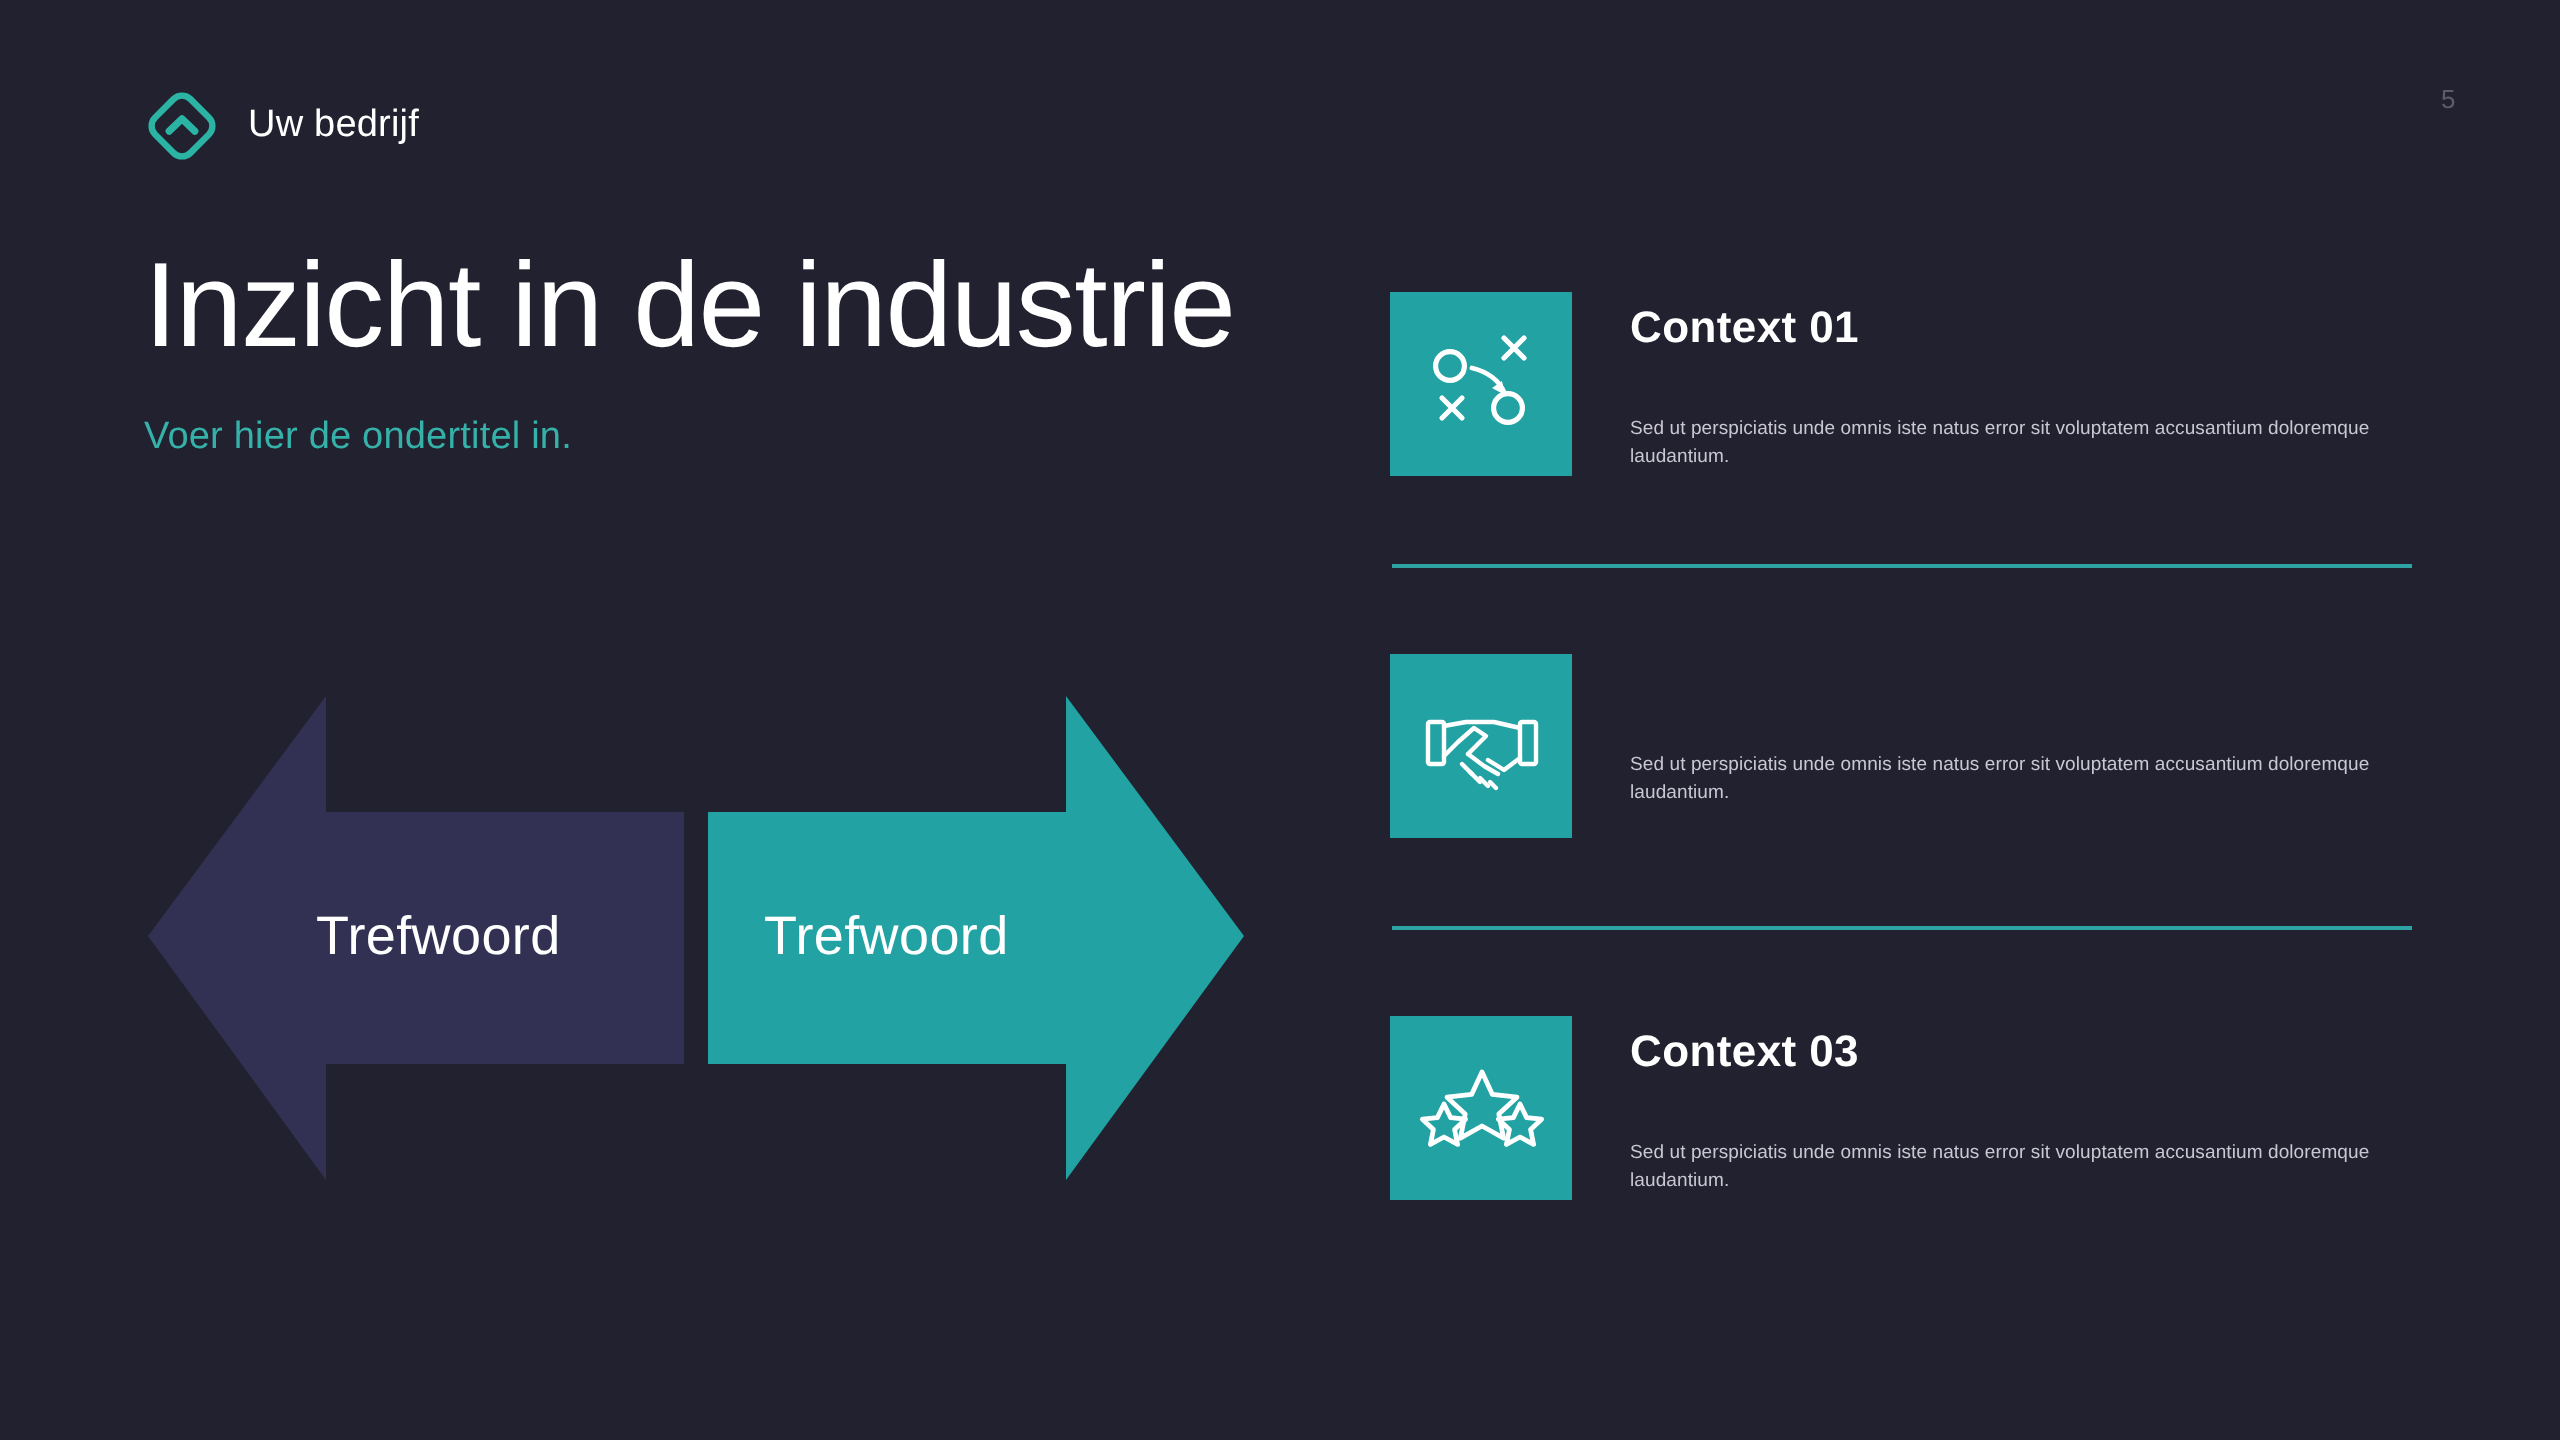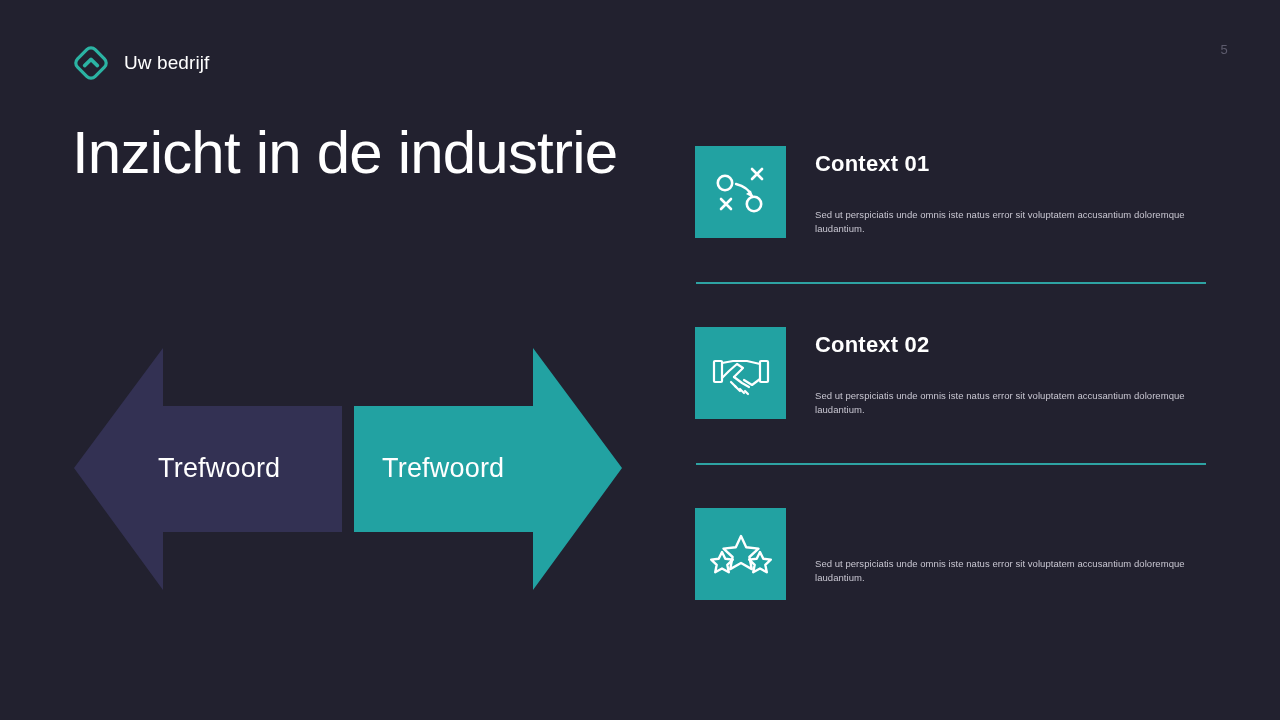--- a/index.html
+++ b/index.html
@@ -147,20 +147,21 @@
         <path d="M12.6 21.6 L19 15.4 L25.4 21.6" fill="none" stroke="#2bb3a3" stroke-width="3.6" stroke-linecap="round" stroke-linejoin="round"></path>
       </svg>
     </span>
     <span class="brand-name">Uw bedrijf</span>
   </div>
 
   <div class="page-number">5</div>
 
   <div class="left-col">
     <h1 class="slide-title">Inzicht in de industrie</h1>
+    <p class="slide-subtitle">Voer hier de ondertitel in.</p>
   </div>
 
   <div class="arrows">
     <svg class="arrow-svg" width="560" height="260" viewBox="0 0 560 260" aria-hidden="true">
 
       <polygon points="4,128 93,8 93,66 272,66 272,192 93,192 93,250" fill="#333153"></polygon>
 
       <polygon points="552,128 463,8 463,66 284,66 284,192 463,192 463,250" fill="#22a2a2"></polygon>
     </svg>
     <span class="arrow-label left">Trefwoord</span>
@@ -199,36 +200,36 @@
             <path d="M13 37 L20 30 L28 23 L34 27 L29 32 L25 36"></path>
             <path d="M25 36 L33 42 L40 46"></path>
             <path d="M22 41 L27 46"></path>
             <path d="M26 45 L31 50"></path>
             <path d="M31 48 L35 52"></path>
             <path d="M36 50 L39 53"></path>
           </g>
         </svg>
       </div>
       <div class="context-text">
-        <p class="context-title">Context 02</p>
         <p class="context-body">Sed ut perspiciatis unde omnis iste natus error sit voluptatem accusantium doloremque laudantium.</p>
       </div>
     </div>
 
     <div class="context-divider"></div>
 
     <div class="context-item">
       <div class="context-icon-box">
         <svg width="64" height="64" viewBox="0 0 64 64" aria-hidden="true">
           <g fill="none" stroke="#ffffff" stroke-width="2.4" stroke-linejoin="round">
             <polygon points="32,14 37.2,25.2 49.5,26.6 40.4,35 42.8,47.1 32,41 21.2,47.1 23.6,35 14.5,26.6 26.8,25.2"></polygon>
             <polygon points="13,30 16.3,36.8 23.8,37.6 18.3,42.8 19.8,50.2 13,46.5 6.2,50.2 7.7,42.8 2.2,37.6 9.7,36.8"></polygon>
             <polygon points="51,30 54.3,36.8 61.8,37.6 56.3,42.8 57.8,50.2 51,46.5 44.2,50.2 45.7,42.8 40.2,37.6 47.7,36.8"></polygon>
           </g>
         </svg>
       </div>
       <div class="context-text">
+        <p class="context-title">Context 03</p>
         <p class="context-body">Sed ut perspiciatis unde omnis iste natus error sit voluptatem accusantium doloremque laudantium.</p>
       </div>
     </div>
 
   </div>
 </div>
 
 </body></html>

